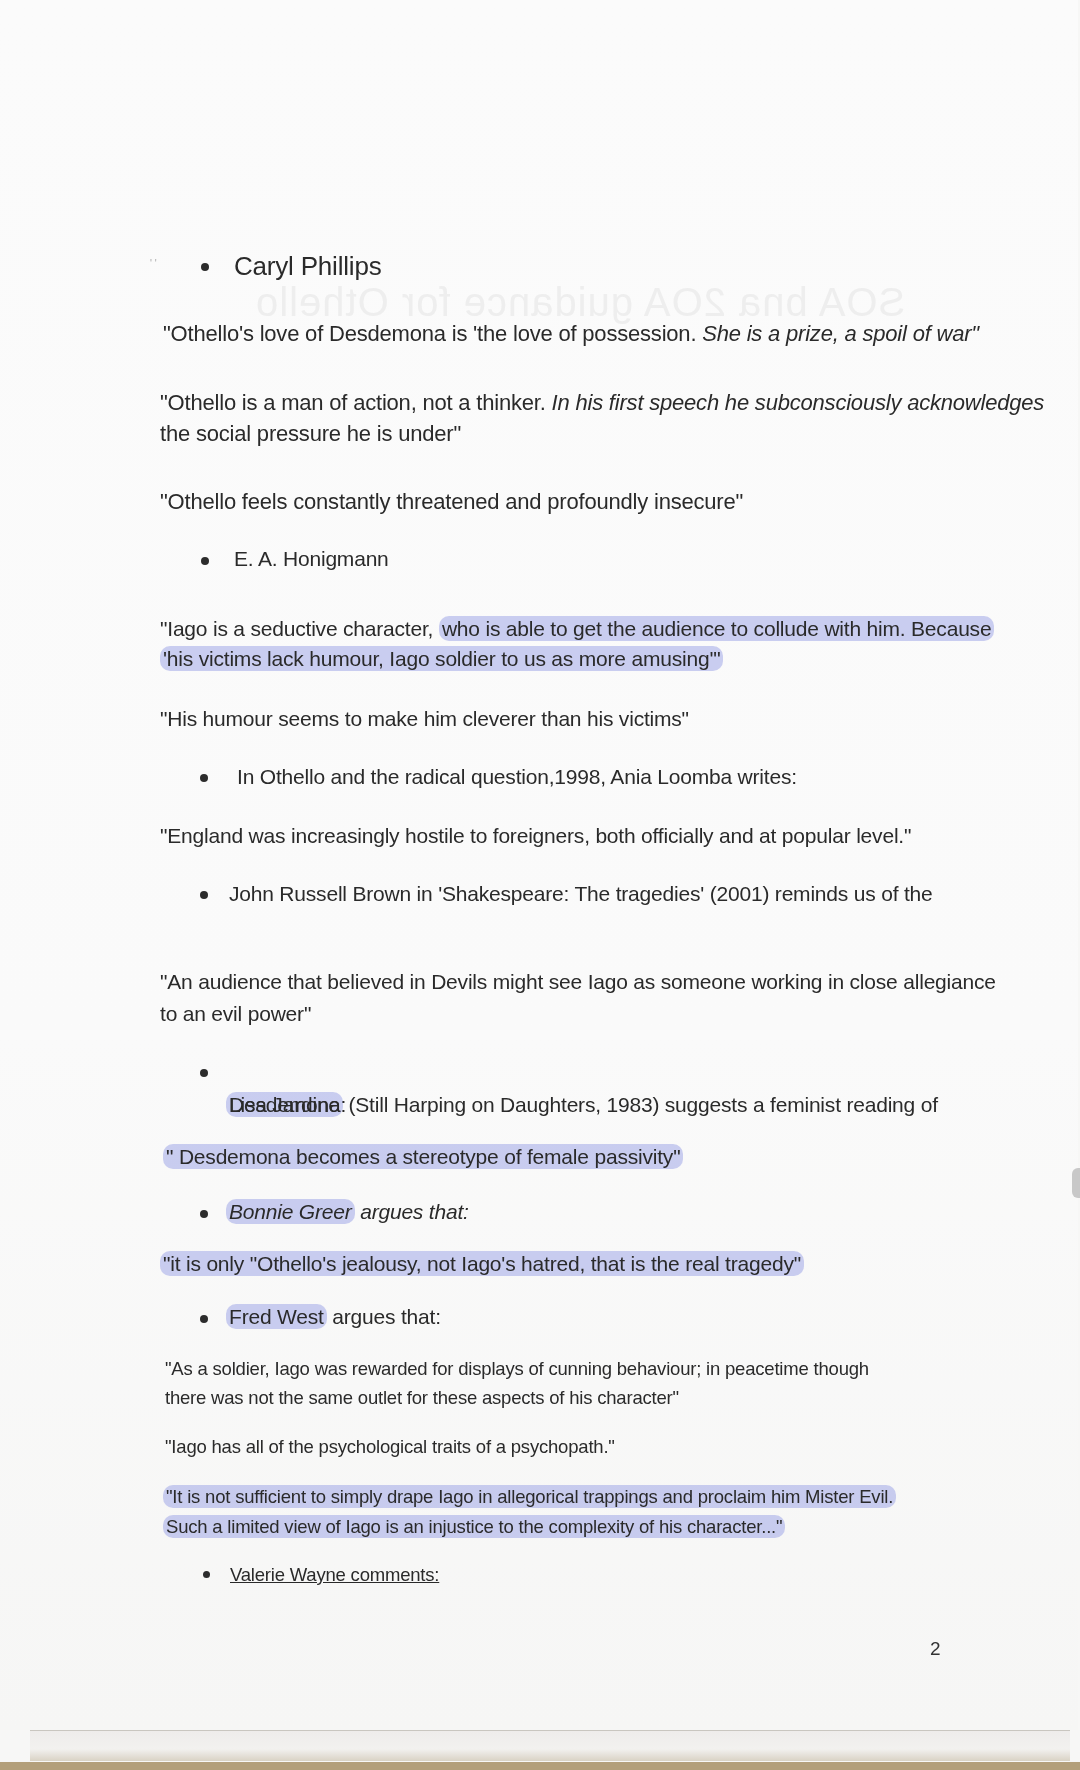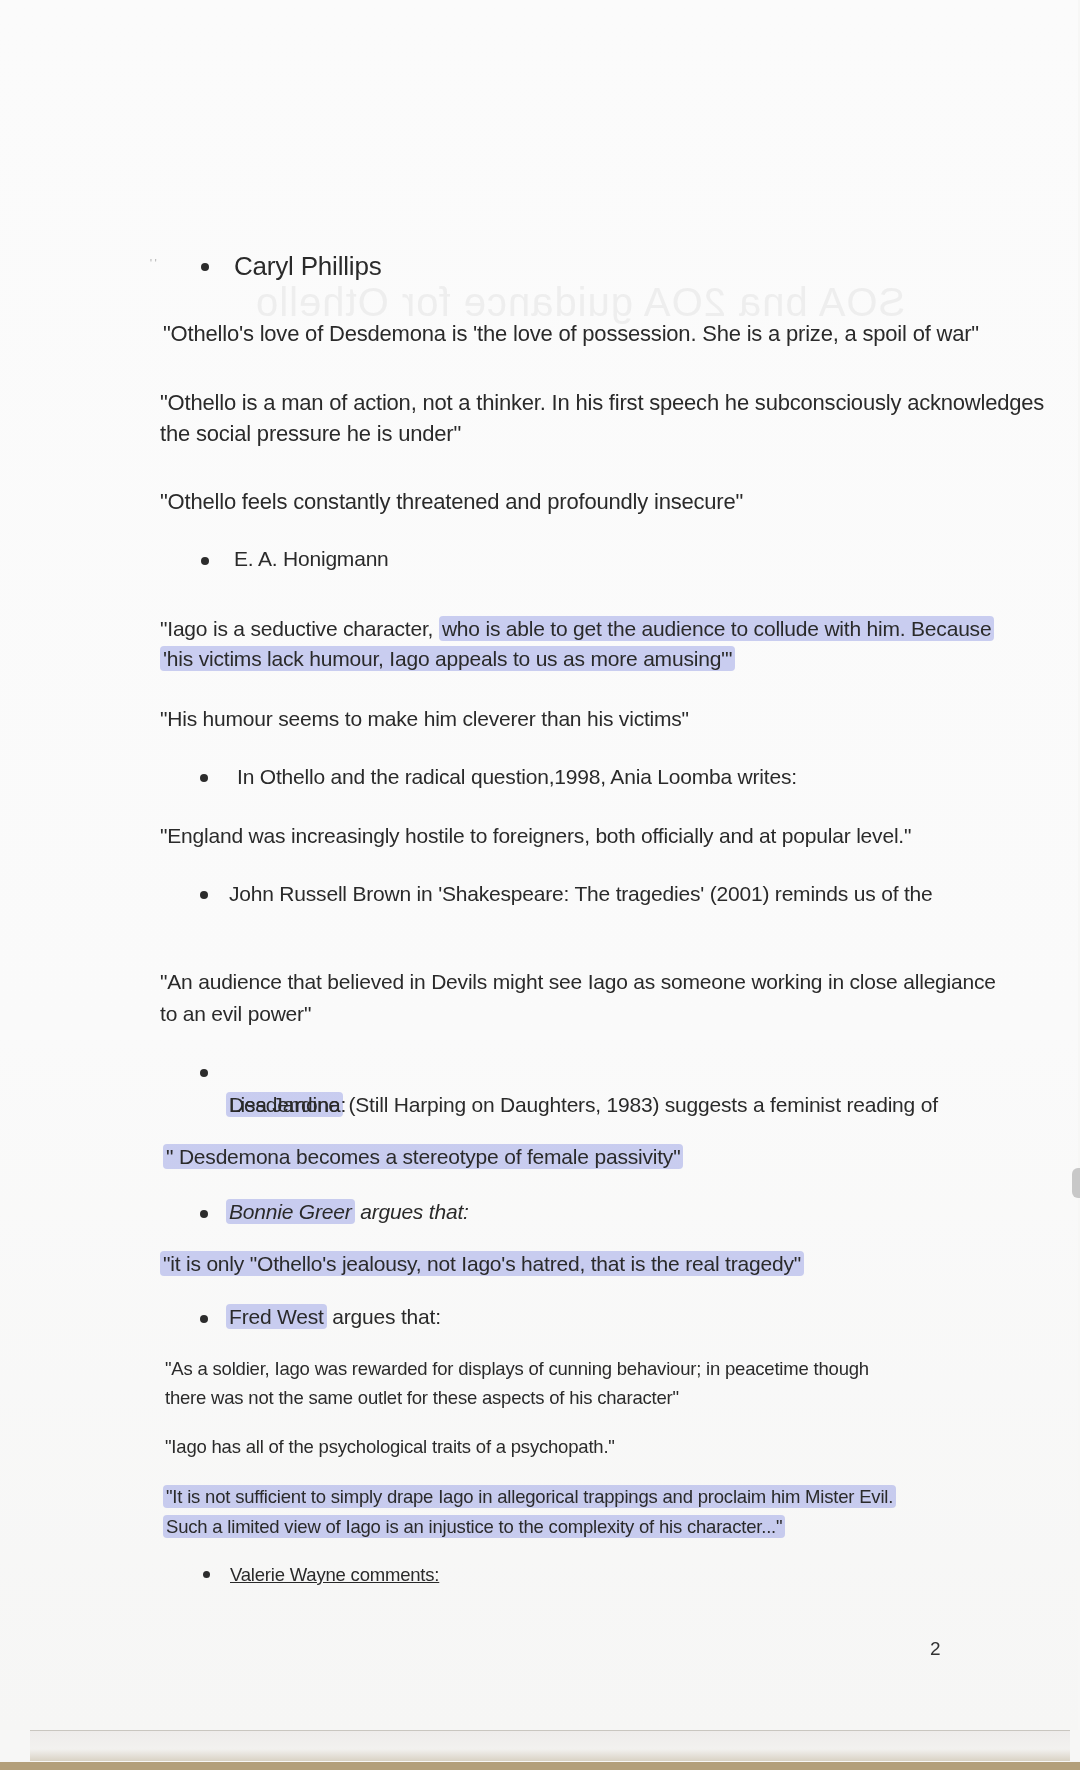--- a/index.html
+++ b/index.html
@@ -26,25 +26,25 @@
     position: absolute; white-space: nowrap; font-size: 21px; line-height: 28px;
     letter-spacing: -0.2px;
   }
   .sm { font-size: 18.5px; }
   .bullet-dot {
     position: absolute; width: 8px; height: 8px; border-radius: 50%;
     background: #2c2c2c;
   }
   .hl {
     background: rgba(160, 168, 232, 0.55);
-    border-radius: 4px;
+    border-radius: 10px;
     padding: 1px 3px;
     box-decoration-break: clone; -webkit-box-decoration-break: clone;
   }
-  .ital { }
+  .ital { font-style: italic; }
   .page-num {
     position: absolute; left: 930px; top: 1638px; font-size: 19px; color: #333;
   }
   .stray-mark {
     position: absolute; left: 150px; top: 258px; font-size: 10px; color: #aaa;
   }
   .ghost {
     position: absolute; left: 255px; top: 280px; font-size: 40px; color: #eeeeee;
     transform: scaleX(-1); white-space: nowrap; letter-spacing: 1px;
   }
@@ -75,21 +75,21 @@
 
   <div class="line" style="left:160px; top:488px; font-size:22px;">"Othello feels constantly threatened and profoundly insecure"</div>
 
   <div class="bullet-dot" style="left:201px; top:557px;"></div>
   <div class="line" style="left:234px; top:545px;">E. A. Honigmann</div>
 
   <div class="line" style="left:160px; top:615px;">
     <span>"Iago is a seductive character, </span><span class="hl">who is able to get the audience to collude with him. Because</span>
   </div>
   <div class="line" style="left:160px; top:645px;">
-    <span class="hl">'his victims lack humour, Iago appeals to us as more amusing'"</span>
+    <span class="hl">'his victims lack humour, Iago soldier to us as more amusing'"</span>
   </div>
 
   <div class="line" style="left:160px; top:705px;">"His humour seems to make him cleverer than his victims"</div>
 
   <div class="bullet-dot" style="left:200px; top:774px;"></div>
   <div class="line" style="left:237px; top:763px;">In Othello and the radical question,1998, Ania Loomba writes:</div>
 
   <div class="line" style="left:160px; top:822px;">"England was increasingly hostile to foreigners, both officially and at popular level."</div>
 
   <div class="bullet-dot" style="left:200px; top:891px;"></div>

